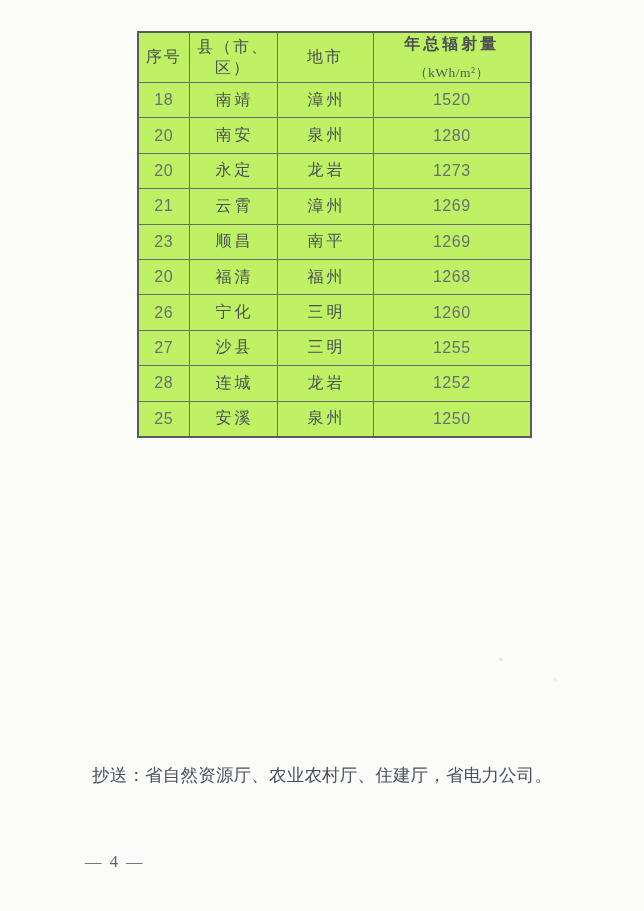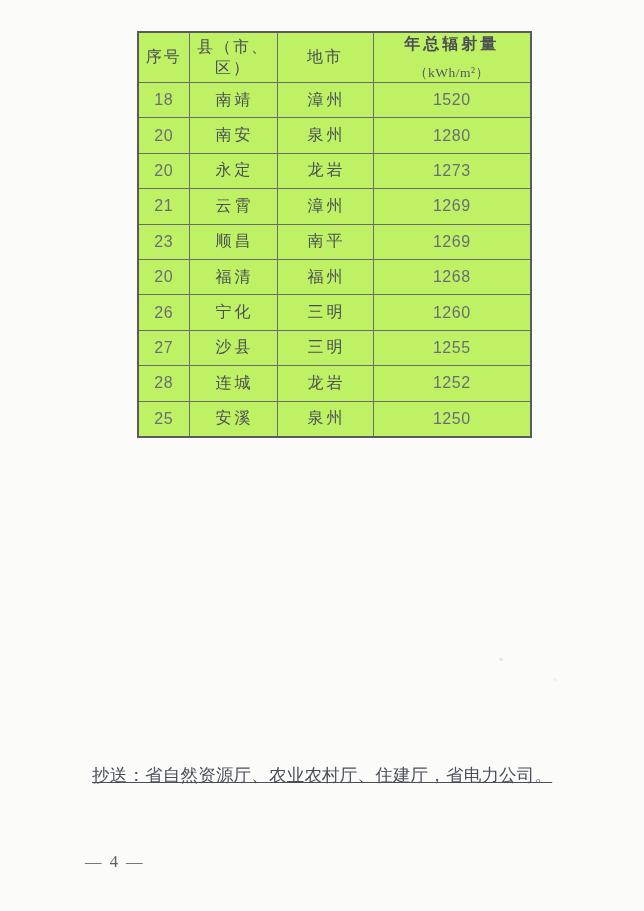--- a/index.html
+++ b/index.html
@@ -52,21 +52,20 @@
   }
 
   .cc-line {
     position: absolute;
     left: 92px; top: 763px;
     margin: 0;
     font-size: 17.5px;
     letter-spacing: 0.2px;
     color: #4a4e59;
     white-space: nowrap;
-    text-decoration: underline;
   }
   .page-number {
     position: absolute;
     left: 85px; top: 852px;
     font-size: 16.5px;
     letter-spacing: 2px;
     color: #5b5f66;
   }
   .speck {
     position: absolute;

